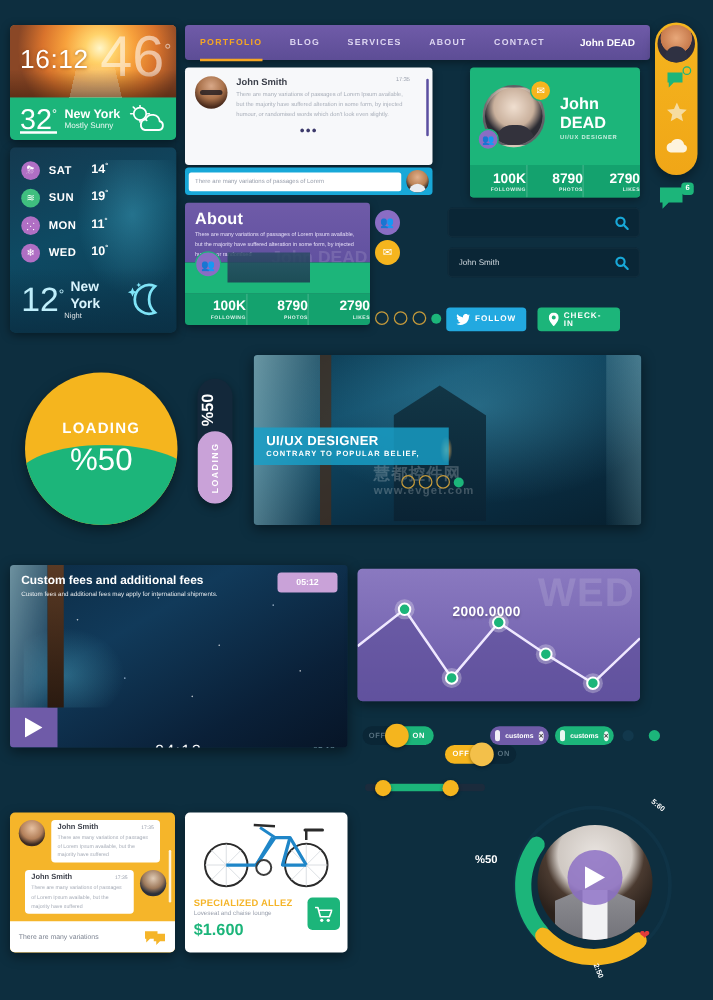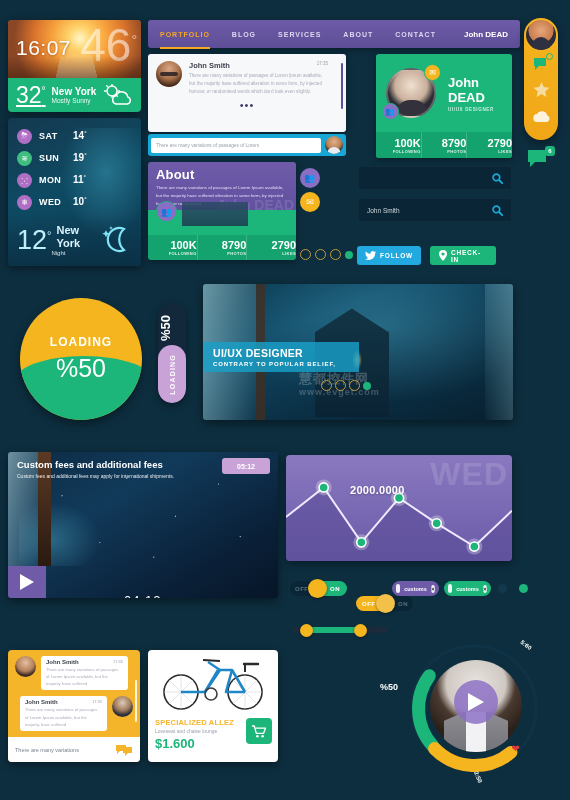--- a/index.html
+++ b/index.html
@@ -381,21 +381,21 @@
     left:286px; top:455px; width:226px; height:106px;
     border-radius:4px; overflow:hidden;
     background: linear-gradient(#8a79c0, #6a5aa8);
     box-shadow:0 3px 9px rgba(0,0,0,.4);
   }
   .lc-wm {
     position:absolute; right:4px; top:1px; font-size:32px; font-weight:700;
     color:rgba(255,255,255,.13); letter-spacing:1px;
   }
   .lc-val {
-    position:absolute; left:64px; top:29px; font-size:11px; font-weight:700;
+    position:absolute; left:76px; top:29px; font-size:11px; font-weight:700;
     letter-spacing:.3px; text-shadow:0 1px 2px rgba(0,0,0,.25);
   }
 
   
   .toggle {
     height:15px; border-radius:8px; display:flex; align-items:center;
     font-size:6px; font-weight:700; letter-spacing:.5px; position:relative; cursor:pointer;
   }
   #toggle-on { left:290px; top:581px; width:57px; background:#0a2636; }
   #toggle-on .tg-fill { position:absolute; right:0; top:0; width:34px; height:100%; background:#1cb57a; border-radius:8px; }
@@ -502,21 +502,21 @@
   svg { display:block; }
 </style>
 </head>
 <body>
 
 <div class="stage">
 
   <div class="abs" id="weather-day">
     <div class="wd-photo">
       <div class="wd-road"></div>
-      <div class="wd-time">16:07</div>
+      <div class="wd-time">16:12</div>
       <div class="wd-big"><span>46</span><sup>°</sup></div>
     </div>
     <div class="wd-bottom">
       <div class="wd-temp"><span>32</span><sup>°</sup></div>
       <div>
         <div class="wd-city">New York</div>
         <div class="wd-cond">Mostly Sunny</div>
       </div>
       <div class="wd-icon">
         <svg width="30" height="22" viewBox="0 0 30 22">

